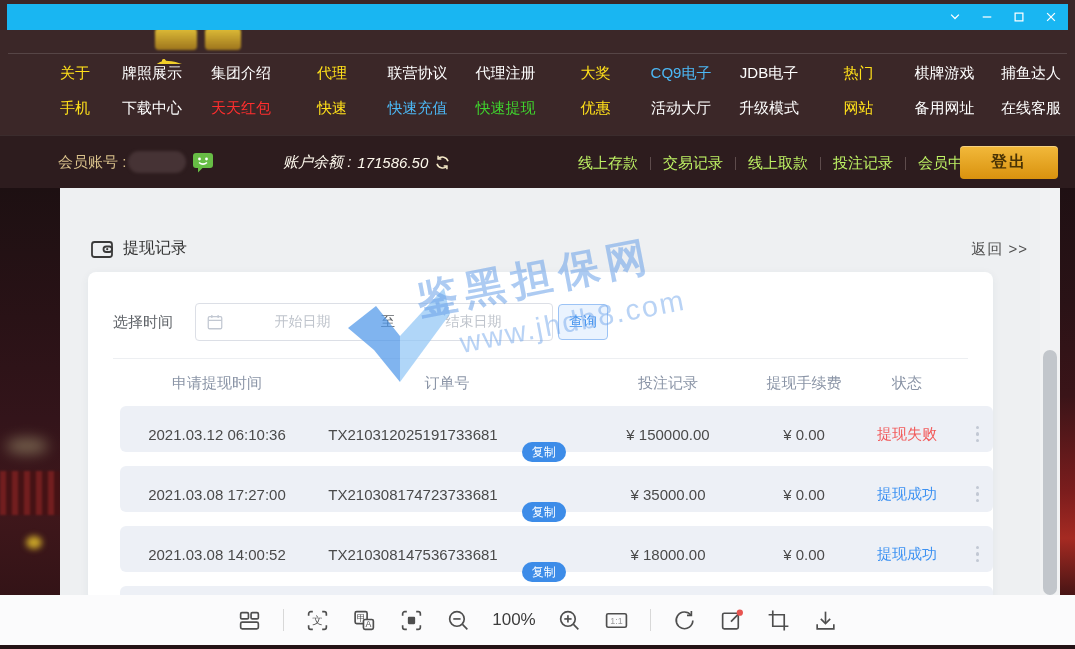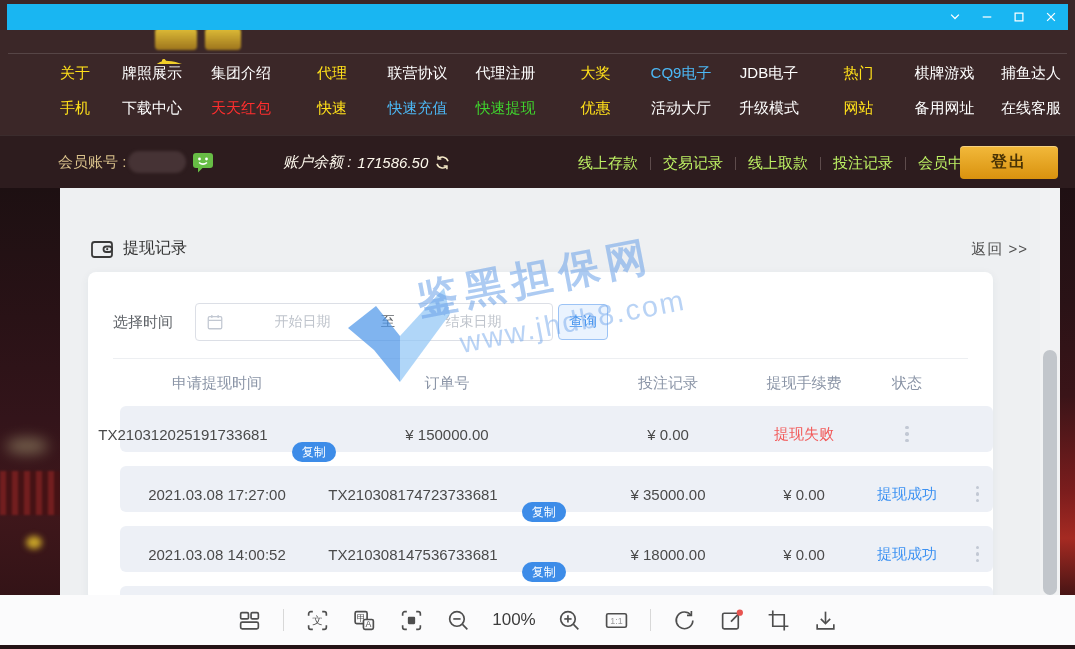--- a/index.html
+++ b/index.html
@@ -265,20 +265,21 @@
         <div class="thead tgrid">
           <div>申请提现时间</div>
           <div>订单号</div>
           <div>投注记录</div>
           <div>提现手续费</div>
           <div>状态</div>
           <div></div>
         </div>
 
         <div class="trow tgrid" style="top:134px;">
+          <div class="cell">2021.03.12 06:10:36</div>
           <div class="cell order-cell">
             <span>TX210312025191733681</span>
             <span class="copy-pill">复制</span>
           </div>
           <div class="cell">¥ 150000.00</div>
           <div class="cell">¥ 0.00</div>
           <div class="cell st-fail">提现失败</div>
           <div class="dots">
               <i></i>
               <i></i>

